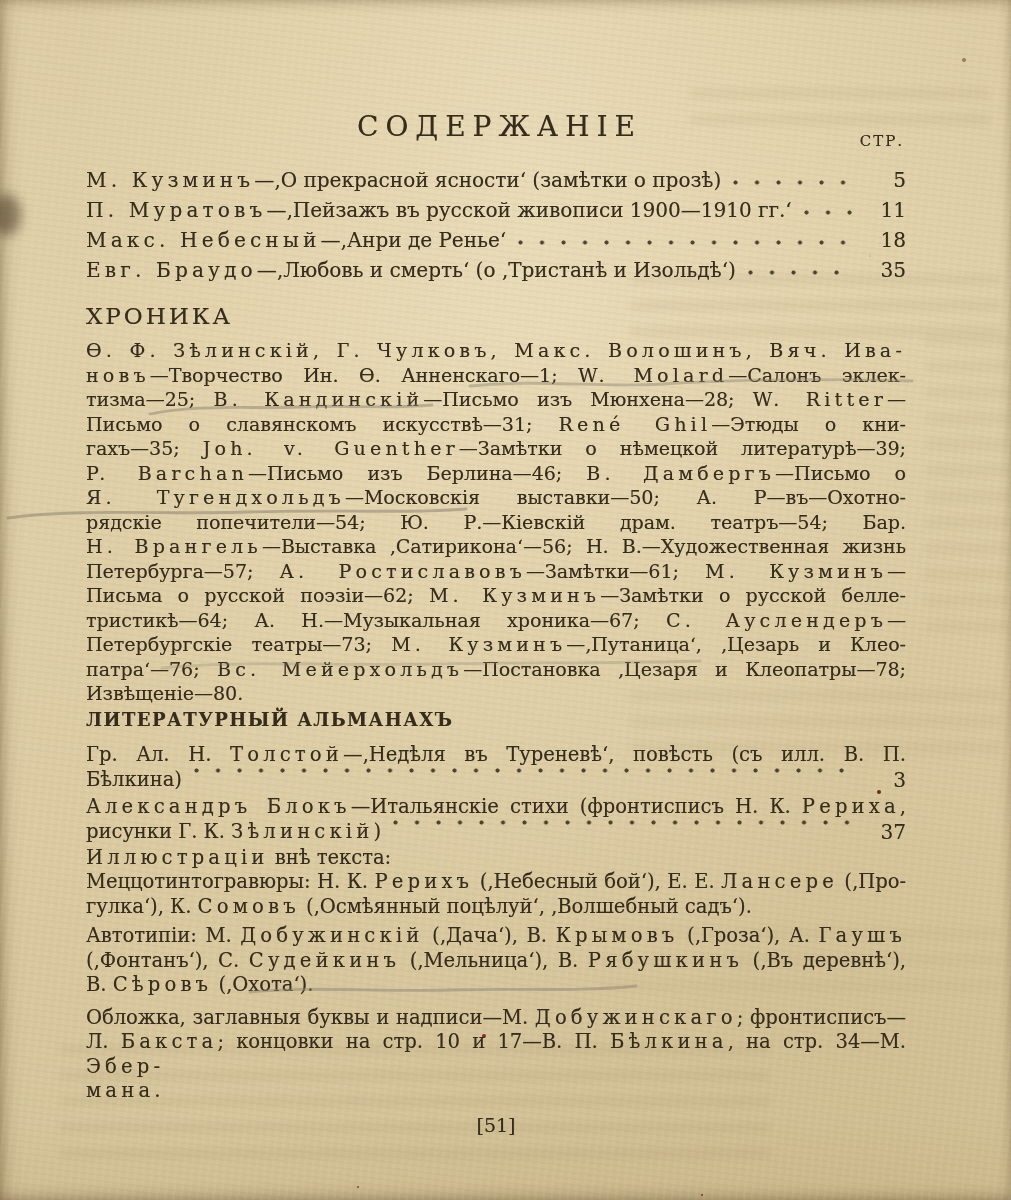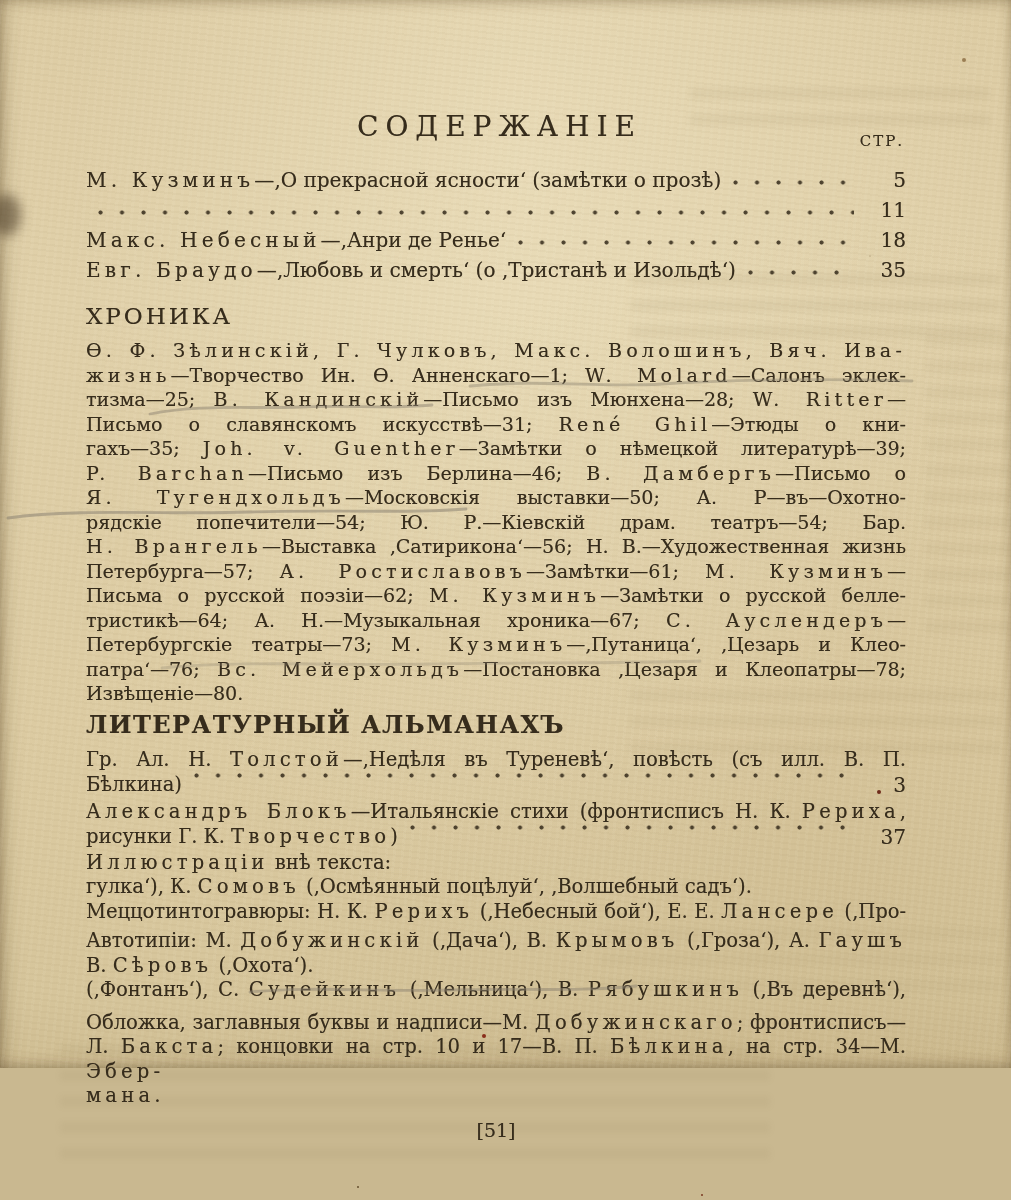--- a/index.html
+++ b/index.html
@@ -1,17 +1,17 @@
 <!DOCTYPE html>
 <html><head>
 <meta charset="utf-8">
 <style>
   html,body{margin:0;padding:0;}
   body{width:1011px;height:1200px;overflow:hidden;background:#c9b890;}
-  .page{position:relative;width:1011px;height:1068px;
+  .page{position:relative;width:1011px;height:1200px;
     font-family:"DejaVu Serif","Liberation Serif",serif;color:#362c1c;
     background:
       radial-gradient(ellipse at 52% 16%, rgba(255,247,220,.30), rgba(255,247,220,0) 62%),
       radial-gradient(ellipse at 85% 85%, rgba(150,120,70,.10), rgba(150,120,70,0) 55%),
       linear-gradient(180deg,#ddcca4 0%,#e0d0a9 28%,#dccba2 68%,#d6c59b 93%,#cfbd92 100%);
     box-shadow: inset 10px 0 22px -12px rgba(80,58,28,.55),
                 inset -6px 0 16px -10px rgba(90,68,36,.35),
                 inset 0 8px 16px -10px rgba(90,68,36,.35),
                 inset 0 -8px 18px -10px rgba(70,52,26,.45);}
   .grain{position:absolute;inset:0;pointer-events:none;
@@ -32,21 +32,21 @@
   .str{position:absolute;right:2px;top:32px;font-size:15px;letter-spacing:2px;}
   .toc{margin-top:4px;}
   .toc-entry{display:flex;align-items:flex-end;height:30px;font-size:20px;justify-content:center;}
   .toc-entry .t{white-space:pre;}
   .leader{flex:1;height:7px;margin:0 10px 5px 12px;min-width:24px;
     background-image:radial-gradient(circle at 2.5px 2.5px, rgba(52,42,26,.85) 1.7px, rgba(52,42,26,0) 2.4px);
     background-size:21.5px 7px;background-repeat:repeat-x;}
   .pg{width:42px;text-align:right;font-size:20px;}
   .sec-head{text-align:left;}
   .khead{margin-top:20px;font-size:23px;letter-spacing:3px;line-height:28px;}
-  .ahead{margin-top:5px;font-size:24px;letter-spacing:1.5px;line-height:28px;font-weight:bold;}
+  .ahead{font-size:18px;letter-spacing:1.5px;line-height:28px;font-weight:bold;}
   .para{margin-top:8px;font-size:19px;}
   .line{line-height:24.5px;}
   .line.j{text-align:justify;text-align-last:justify;}
   .sp{letter-spacing:4.2px;}
   .alm{margin-top:8px;font-size:19.5px;}
   .alm .line{line-height:26px;}
   .alm-l2{display:flex;align-items:flex-start;height:26px;font-size:19.5px;}
   .alm-l2 .t{white-space:pre;}
   .ill{font-size:19.5px;}
   .ill .line{line-height:24.5px;}
@@ -77,39 +77,40 @@
       <div class="str">СТР.</div>
     </div>
 
     <div class="toc">
         <div class="toc-entry">
           <span class="t"><span class="sp">М. Кузминъ</span><span class="n">—‚О прекрасной ясности‘ (замѣтки о прозѣ)</span></span>
           <span class="leader"></span>
           <span class="pg">5</span>
         </div>
         <div class="toc-entry">
+          <span class="t"><span class="sp">П. Муратовъ</span><span class="n">—‚Пейзажъ въ русской живописи 1900—1910 гг.‘</span></span>
           <span class="leader"></span>
           <span class="pg">11</span>
         </div>
         <div class="toc-entry">
           <span class="t"><span class="sp">Макс. Небесный</span><span class="n">—‚Анри де Ренье‘</span></span>
           <span class="leader"></span>
           <span class="pg">18</span>
         </div>
         <div class="toc-entry">
           <span class="t"><span class="sp">Евг. Браудо</span><span class="n">—‚Любовь и смерть‘ (о ‚Тристанѣ и Изольдѣ‘)</span></span>
           <span class="leader"></span>
           <span class="pg">35</span>
         </div>
       </div>
 
     <div class="sec-head khead">ХРОНИКА</div>
     <div class="para khronika">
         <div class="line j"><span class="sp">Ѳ. Ф. Зѣлинскій, Г. Чулковъ, Макс. Волошинъ, Вяч. Ива-</span></div>
-        <div class="line j"><span class="sp">жизнь</span><span class="n">—Творчество Ин. Ѳ. Анненскаго—1; </span><span class="sp">W. Molard</span><span class="n">—Салонъ эклек-</span></div>
+        <div class="line j"><span class="sp">новъ</span><span class="n">—Творчество Ин. Ѳ. Анненскаго—1; </span><span class="sp">W. Molard</span><span class="n">—Салонъ эклек-</span></div>
         <div class="line j"><span class="n">тизма—25; </span><span class="sp">В. Кандинскій</span><span class="n">—Письмо изъ Мюнхена—28; </span><span class="sp">W. Ritter</span><span class="n">—</span></div>
         <div class="line j"><span class="n">Письмо о славянскомъ искусствѣ—31; </span><span class="sp">René Ghil</span><span class="n">—Этюды о кни-</span></div>
         <div class="line j"><span class="n">гахъ—35; </span><span class="sp">Joh. v. Guenther</span><span class="n">—Замѣтки о нѣмецкой литературѣ—39;</span></div>
         <div class="line j"><span class="sp">P. Barchan</span><span class="n">—Письмо изъ Берлина—46; </span><span class="sp">В. Дамбергъ</span><span class="n">—Письмо о</span></div>
         <div class="line j"><span class="sp">Я. Тугендхольдъ</span><span class="n">—Московскія выставки—50; А. Р—въ—Охотно-</span></div>
         <div class="line j"><span class="n">рядскіе попечители—54; Ю. Р.—Кіевскій драм. театръ—54; Бар.</span></div>
         <div class="line j"><span class="sp">Н. Врангель</span><span class="n">—Выставка ‚Сатирикона‘—56; Н. В.—Художественная жизнь</span></div>
         <div class="line j"><span class="n">Петербурга—57; </span><span class="sp">А. Ростиславовъ</span><span class="n">—Замѣтки—61; </span><span class="sp">М. Кузминъ</span><span class="n">—</span></div>
         <div class="line j"><span class="n">Письма о русской поэзіи—62; </span><span class="sp">М. Кузминъ</span><span class="n">—Замѣтки о русской белле-</span></div>
         <div class="line j"><span class="n">тристикѣ—64; А. Н.—Музыкальная хроника—67; </span><span class="sp">С. Ауслендеръ</span><span class="n">—</span></div>
@@ -121,36 +122,36 @@
     <div class="sec-head ahead">ЛИТЕРАТУРНЫЙ АЛЬМАНАХЪ</div>
     <div class="alm">
         <div class="line j"><span class="n">Гр. Ал. Н. </span><span class="sp">Толстой</span><span class="n">—‚Недѣля въ Туреневѣ‘, повѣсть (съ илл. В. П.</span></div>
         <div class="alm-l2">
           <span class="t"><span class="n">Бѣлкина)</span></span>
           <span class="leader"></span>
           <span class="pg">3</span>
         </div>
         <div class="line j"><span class="sp">Александръ Блокъ</span><span class="n">—Итальянскіе стихи (фронтисписъ Н. К. </span><span class="sp">Рериха</span><span class="n">,</span></div>
         <div class="alm-l2">
-          <span class="t"><span class="n">рисунки Г. К. </span><span class="sp">Творчество</span><span class="n">)</span></span>
+          <span class="t"><span class="n">рисунки Г. К. </span><span class="sp">Зѣлинскій</span><span class="n">)</span></span>
           <span class="leader"></span>
           <span class="pg">37</span>
         </div>
       </div>
 
     <div class="ill">
         <div class="line l"><span class="sp">Иллюстраціи</span><span class="n"> внѣ текста:</span></div>
         <div class="ill-p1">
+          <div class="line j"><span class="n">Меццотинтогравюры: Н. К. </span><span class="sp">Рерихъ</span><span class="n"> (‚Небесный бой‘), Е. Е. </span><span class="sp">Лансере</span><span class="n"> (‚Про-</span></div>
           <div class="line l"><span class="n">гулка‘), К. </span><span class="sp">Сомовъ</span><span class="n"> (‚Осмѣянный поцѣлуй‘, ‚Волшебный садъ‘).</span></div>
-          <div class="line j"><span class="n">Меццотинтогравюры: Н. К. </span><span class="sp">Рерихъ</span><span class="n"> (‚Небесный бой‘), Е. Е. </span><span class="sp">Лансере</span><span class="n"> (‚Про-</span></div>
         </div>
         <div class="ill-p2">
           <div class="line j"><span class="n">Автотипіи: М. </span><span class="sp">Добужинскій</span><span class="n"> (‚Дача‘), В. </span><span class="sp">Крымовъ</span><span class="n"> (‚Гроза‘), А. </span><span class="sp">Гаушъ</span></div>
+          <div class="line j"><span class="n">(‚Фонтанъ‘), С. </span><span class="sp">Судейкинъ</span><span class="n"> (‚Мельница‘), В. </span><span class="sp">Рябушкинъ</span><span class="n"> (‚Въ деревнѣ‘),</span></div>
           <div class="line l"><span class="n">В. </span><span class="sp">Сѣровъ</span><span class="n"> (‚Охота‘).</span></div>
-          <div class="line j"><span class="n">(‚Фонтанъ‘), С. </span><span class="sp">Судейкинъ</span><span class="n"> (‚Мельница‘), В. </span><span class="sp">Рябушкинъ</span><span class="n"> (‚Въ деревнѣ‘),</span></div>
         </div>
         <div class="ill-p3">
           <div class="line j"><span class="n">Обложка, заглавныя буквы и надписи—М. </span><span class="sp">Добужинскаго</span><span class="n">; фронтисписъ—</span></div>
           <div class="line j"><span class="n">Л. </span><span class="sp">Бакста</span><span class="n">; концовки на стр. 10 и 17—В. П. </span><span class="sp">Бѣлкина</span><span class="n">, на стр. 34—М. </span><span class="sp">Эбер-</span></div>
           <div class="line l"><span class="sp">мана.</span></div>
         </div>
       </div>
 
     <div class="folio">[51]</div>
   </div>

